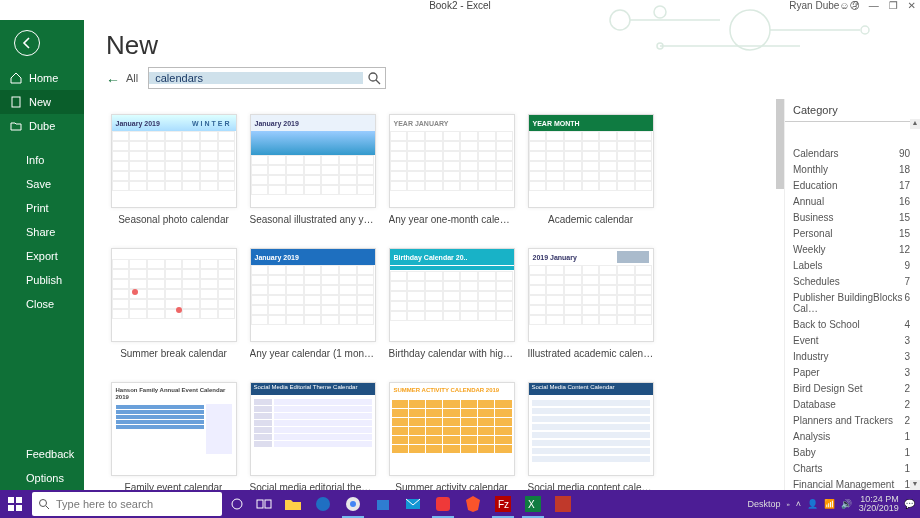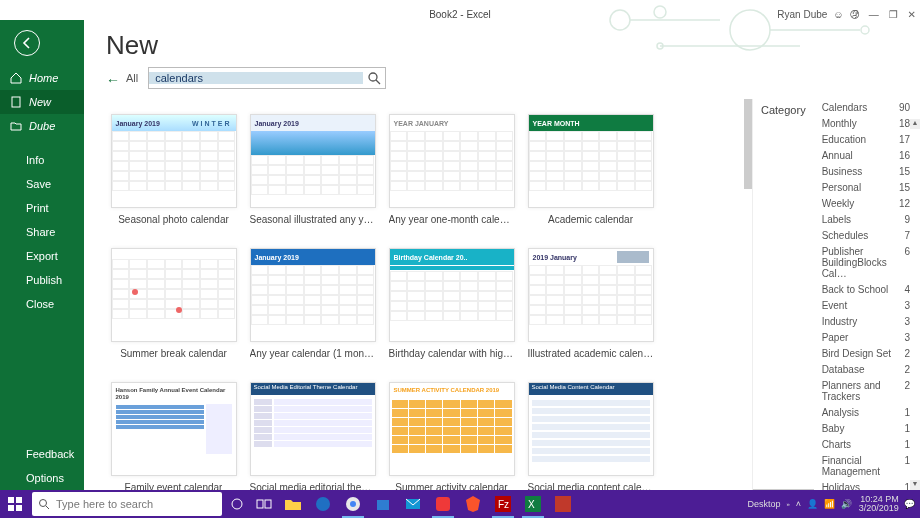--- a/index.html
+++ b/index.html
@@ -1,33 +1,33 @@
 <!DOCTYPE html>
 <html><head>
 <meta charset="utf-8">
 <style>
   * { box-sizing: border-box; margin: 0; padding: 0; font-family: "Segoe UI", Arial, sans-serif; }
   html, body { width: 920px; height: 518px; overflow: hidden; background: #fff; }
   .app { display: flex; flex-direction: column; width: 100%; height: 100%; }
 
   
-  .titlebar { height: 20px; position: relative; display: flex; align-items: flex-end; justify-content: center; font-size: 10px; color: #444; }
-  .titlebar .user { position: absolute; right: 60px; font-size: 10px; color: #555; display:flex; align-items:center; gap:6px;}
+  .titlebar { height: 20px; position: relative; display: flex; align-items: flex-start; justify-content: center; font-size: 10px; color: #444; }
+  .titlebar .user { position: absolute; right: 60px; font-size: 10px; color: #555; display:flex; align-items:center; }
   .titlebar .winctrl { position: absolute; right: 4px; display: flex; gap: 10px; color:#666; font-size:10px;}
   .bg-deco { position:absolute; right:0; top:0; width:320px; height:70px; opacity:.15; overflow:hidden; pointer-events:none;}
   .bg-deco svg { width:100%; height:100%;}
 
   
   .body { flex:1; display:flex; min-height:0; }
 
   
   .sidebar { width: 84px; background:#0f7037; color:#fff; display:flex; flex-direction:column; font-size:11px; }
   .sidebar .back { height:46px; display:flex; align-items:center; justify-content:flex-start; padding-left:14px; }
   .sidebar .back-circ { width:26px; height:26px; border:1.5px solid #fff; border-radius:50%; display:flex; align-items:center; justify-content:center; cursor:pointer;}
-  .side-item { display:flex; align-items:center; gap:7px; padding:6px 10px; cursor:pointer; height:24px;font-style:italic; }
+  .side-item { display:flex; align-items:center; gap:7px; padding:6px 10px; cursor:pointer; height:24px; }
   .side-item.sel { background:#0a5e2b; }
   .side-text { padding:6px 12px 6px 26px; cursor:pointer; }
   .side-spacer { flex:1; }
 
   
   .content { flex:1; display:flex; flex-direction:column; position:relative; min-width:0;}
   .content h1 { font-weight:300; font-size:26px; color:#333; padding:10px 0 6px 22px; }
   .filterrow { display:flex; align-items:center; gap:6px; padding:0 0 10px 22px; }
   .filter-back { color:#0f7037; font-size:14px; cursor:pointer; }
   .filter-all { font-size:11px; color:#555; }
@@ -50,21 +50,21 @@
   .cal-grid div { border:0.5px solid #eee; }
   .bar { height:4px; background:#6aa0da; margin:1px 0;}
   .blue-bar { height:12px; background:#205081; color:#fff; font-size:6px; padding:1px 3px;}
   .teal { background:#18b2c7;}
   .orange .sq { background:#f6b84a;}
   .orange { display:grid; grid-template-columns:repeat(7,1fr); grid-auto-rows:8px; gap:1px; padding:2px;}
   .orange .sq { }
   .green-hd { background:#0f7b41; color:#fff;}
 
   
-  .catpane { width:168px; border-left:1px solid #eee; display:flex; flex-direction:row; font-size:10px; color:#555; position:relative;}
+  .catpane { width:136px; border-left:1px solid #eee; display:flex; flex-direction:column; font-size:10px; color:#555; position:relative;gap:23px;}
   .catpane-head { border-bottom:1px solid #ccc; padding:5px 8px; font-size:11px; color:#444; background:#fff;}
   .catlist { flex:1; overflow:hidden; }
   .catitem { display:flex; justify-content:space-between; padding:2.5px 10px 2.5px 8px; cursor:pointer; }
   .cat-scroll { position:absolute; right:0; top:20px; bottom:0; width:10px; }
   .cat-scroll .arrow { height:10px; font-size:7px; color:#666; text-align:center; background:#efefef; cursor:pointer;}
   
   .taskbar { height:28px; background:#4c1d95; display:flex; align-items:center; color:#fff; font-size:10px; }
   .tb-btn { height:28px; display:flex; align-items:center; justify-content:center; padding:0 6px; cursor:pointer; }
   .tb-btn svg { display:block;}
   .start { width:30px; }

